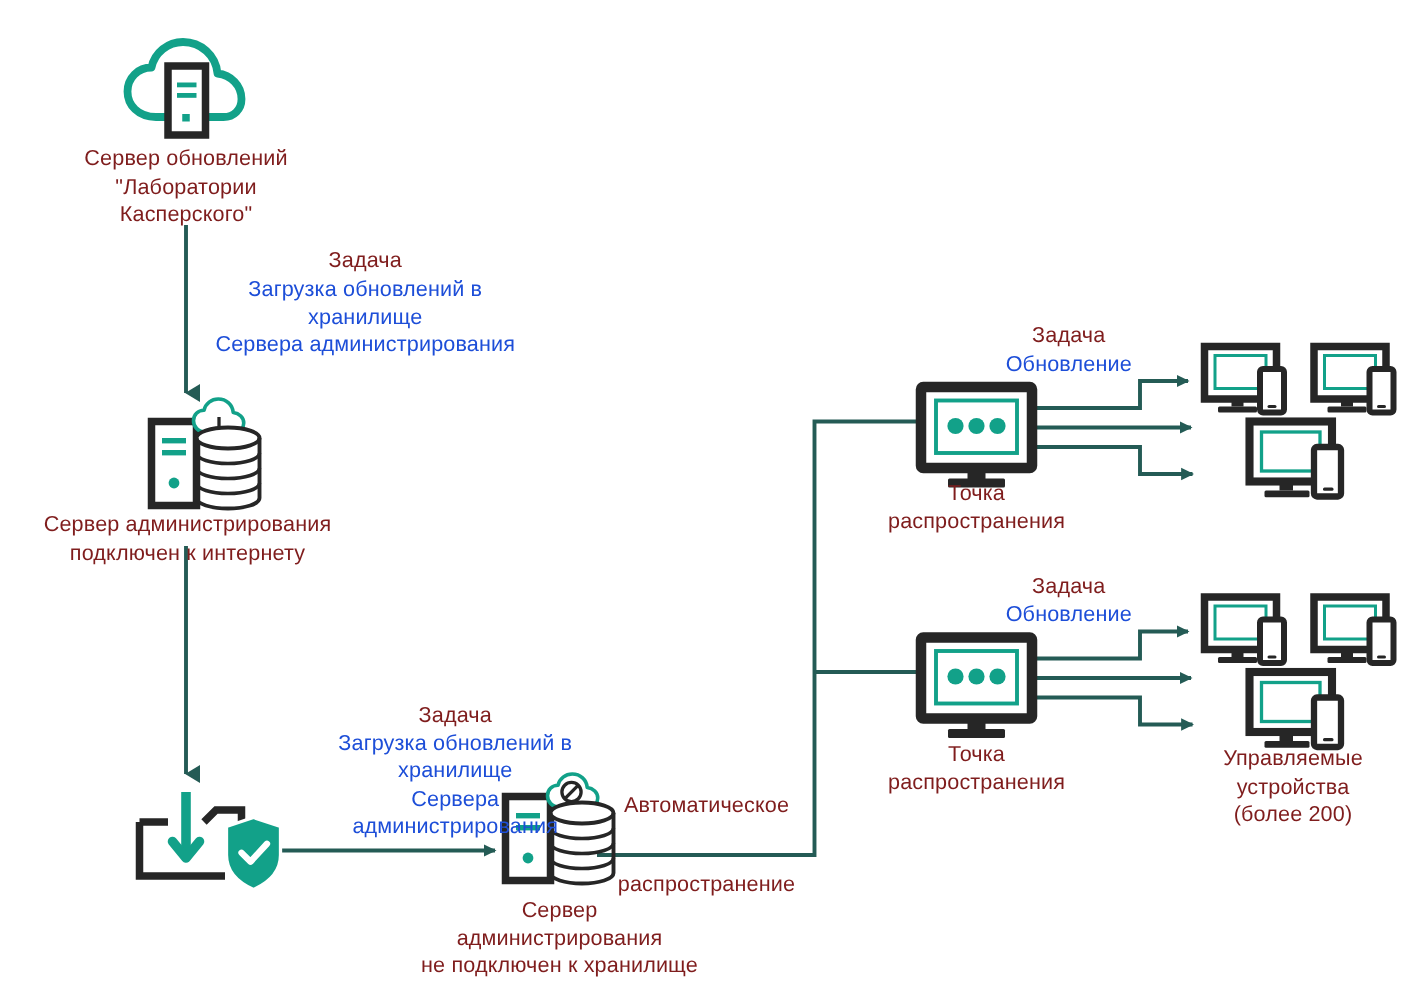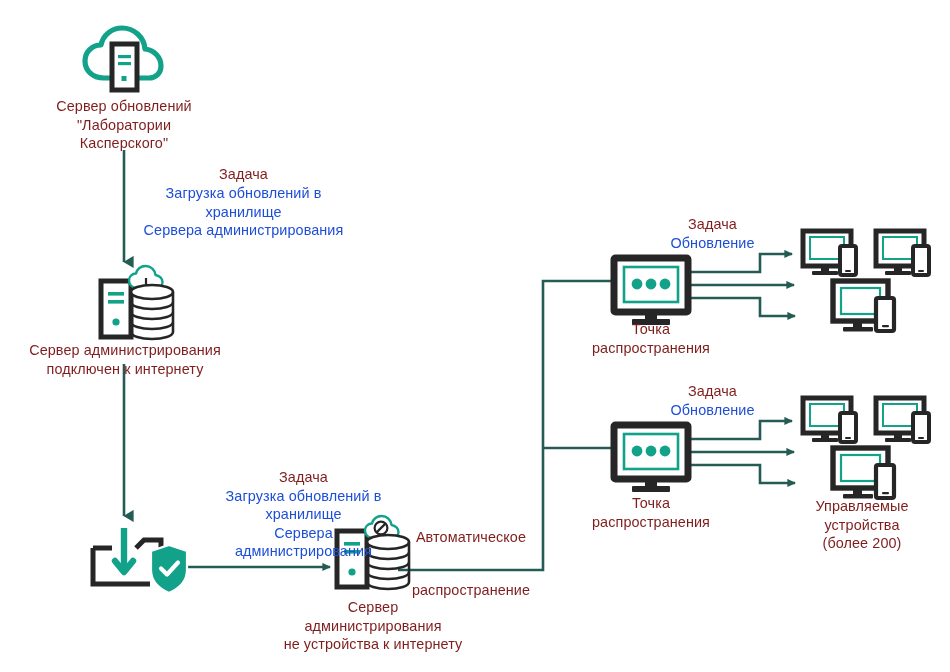--- a/index.html
+++ b/index.html
@@ -240,21 +240,21 @@
 
   <div class="lbl" style="left:196px; top:468px; width:215px;">Задача</div>
   <div class="lbl teal tight" style="left:196px; top:487px; width:215px;">Загрузка обновлений в
 хранилище
 Сервера
 администрирования</div>
 
 
   <div class="lbl" style="left:248px; top:598px; width:250px;">Сервер
 администрирования
-не устройства к интернету</div>
+не подключен к хранилище</div>
 
   <div class="lbl loose" style="left:408px; top:484px; width:126px;margin-top:40px;">Автоматическое
 
 распространение</div>
 
   <div class="lbl" style="left:640px; top:215px; width:145px;">Задача</div>
   <div class="lbl teal" style="left:640px; top:234px; width:145px;">Обновление</div>
 
   <div class="lbl" style="left:578px; top:320px; width:146px;">Точка
 распространения</div>

